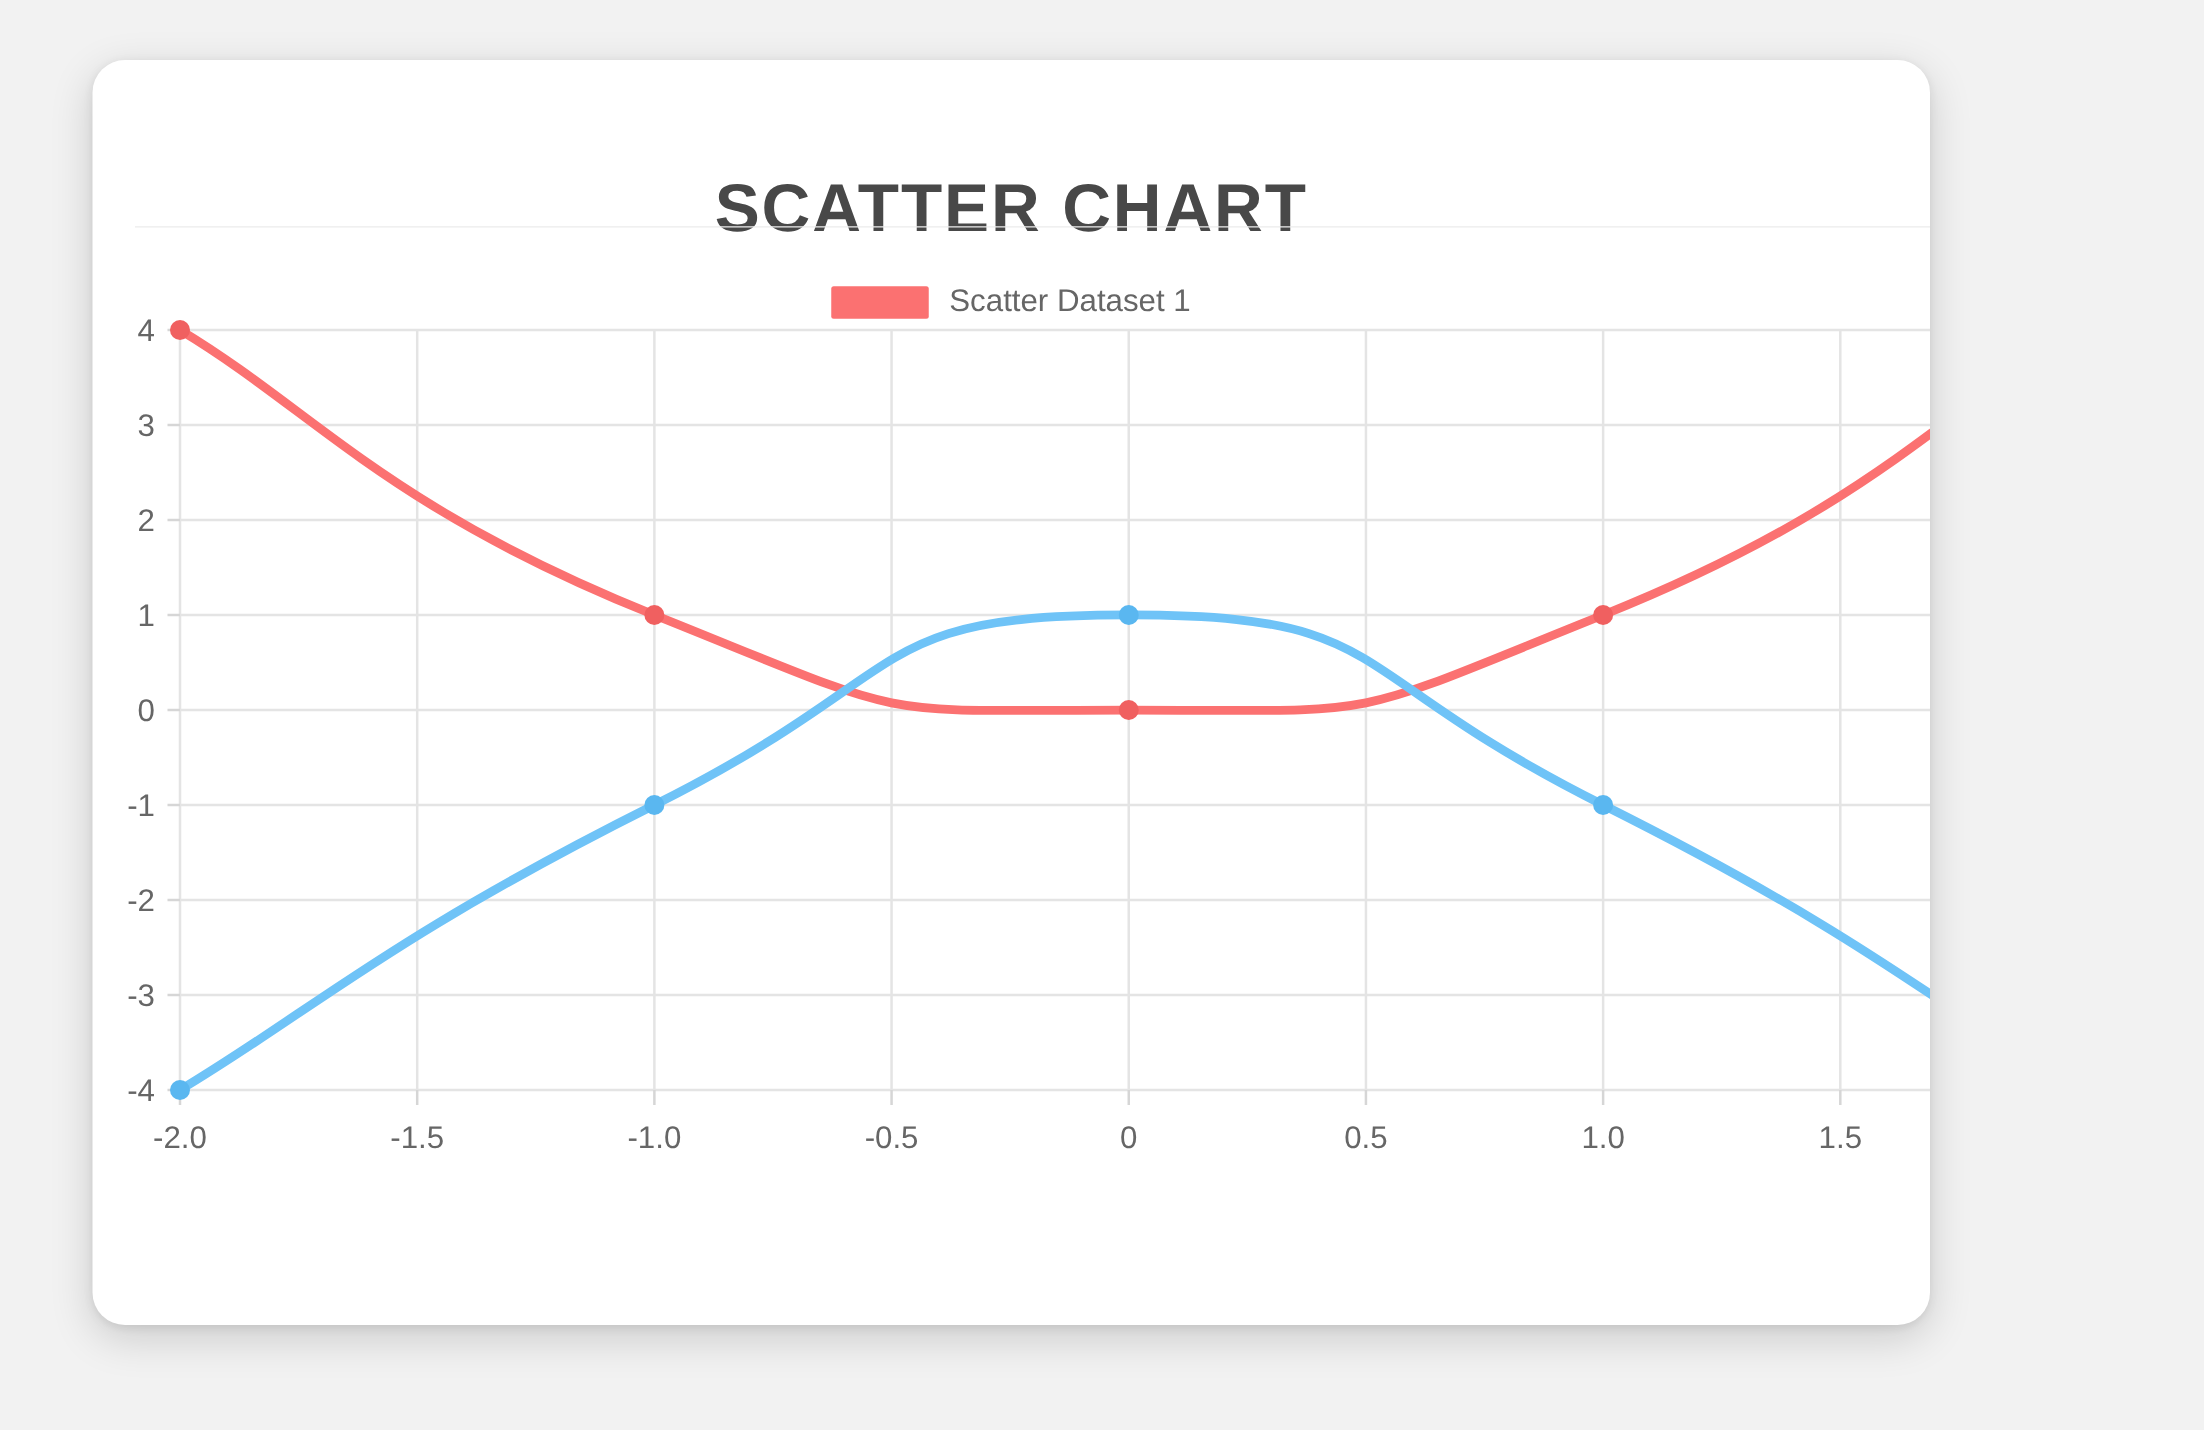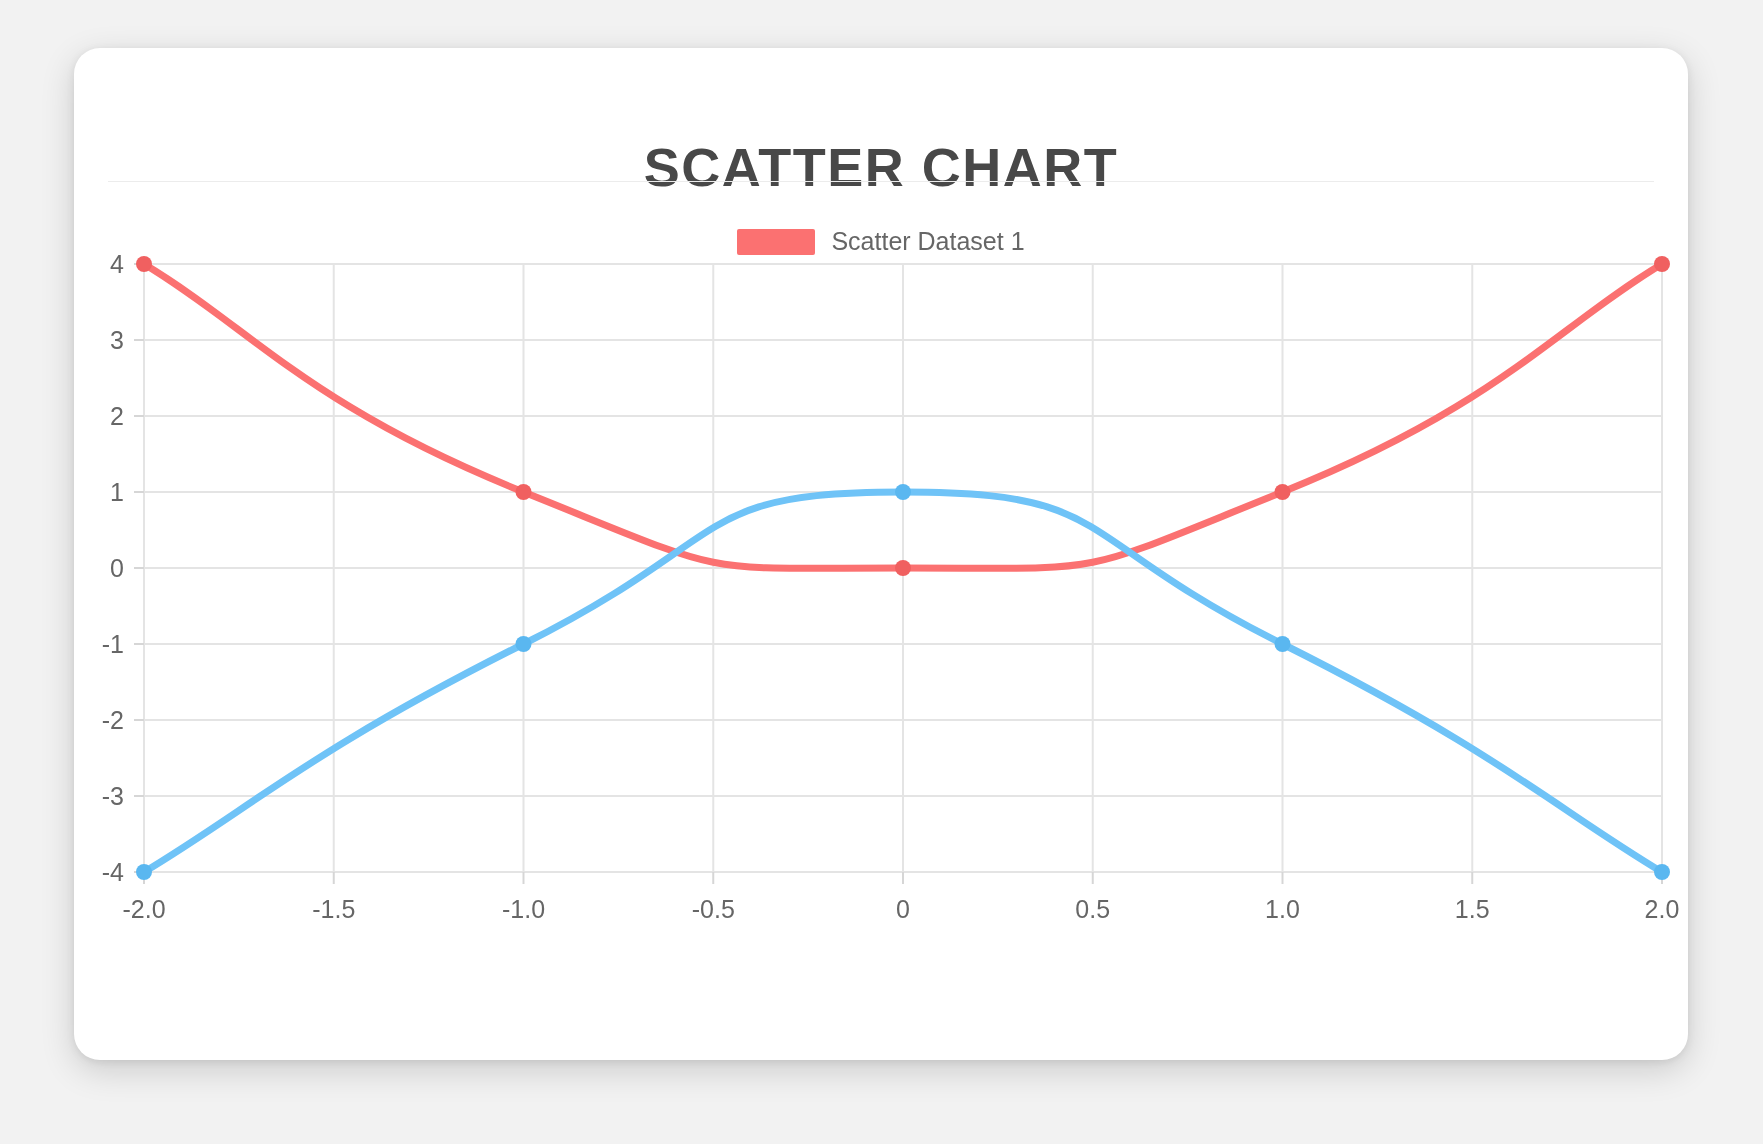--- a/index.html
+++ b/index.html
@@ -14,21 +14,21 @@
   #page {
     position: relative;
     width: 1763px;
     height: 1144px;
     background: #f2f2f2;
   }
   #card {
     position: absolute;
     left: 74px;
     top: 48px;
-    width: 1614px;
+    width: 1470px;
     height: 1012px;
     background: #ffffff;
     border-radius: 26px;
     box-shadow: 0 10px 34px rgba(0,0,0,0.16), 0 2px 8px rgba(0,0,0,0.08);
     box-sizing: border-box;
     overflow: hidden;
   }
   #chart-title {
     position: absolute;
     left: 0;

